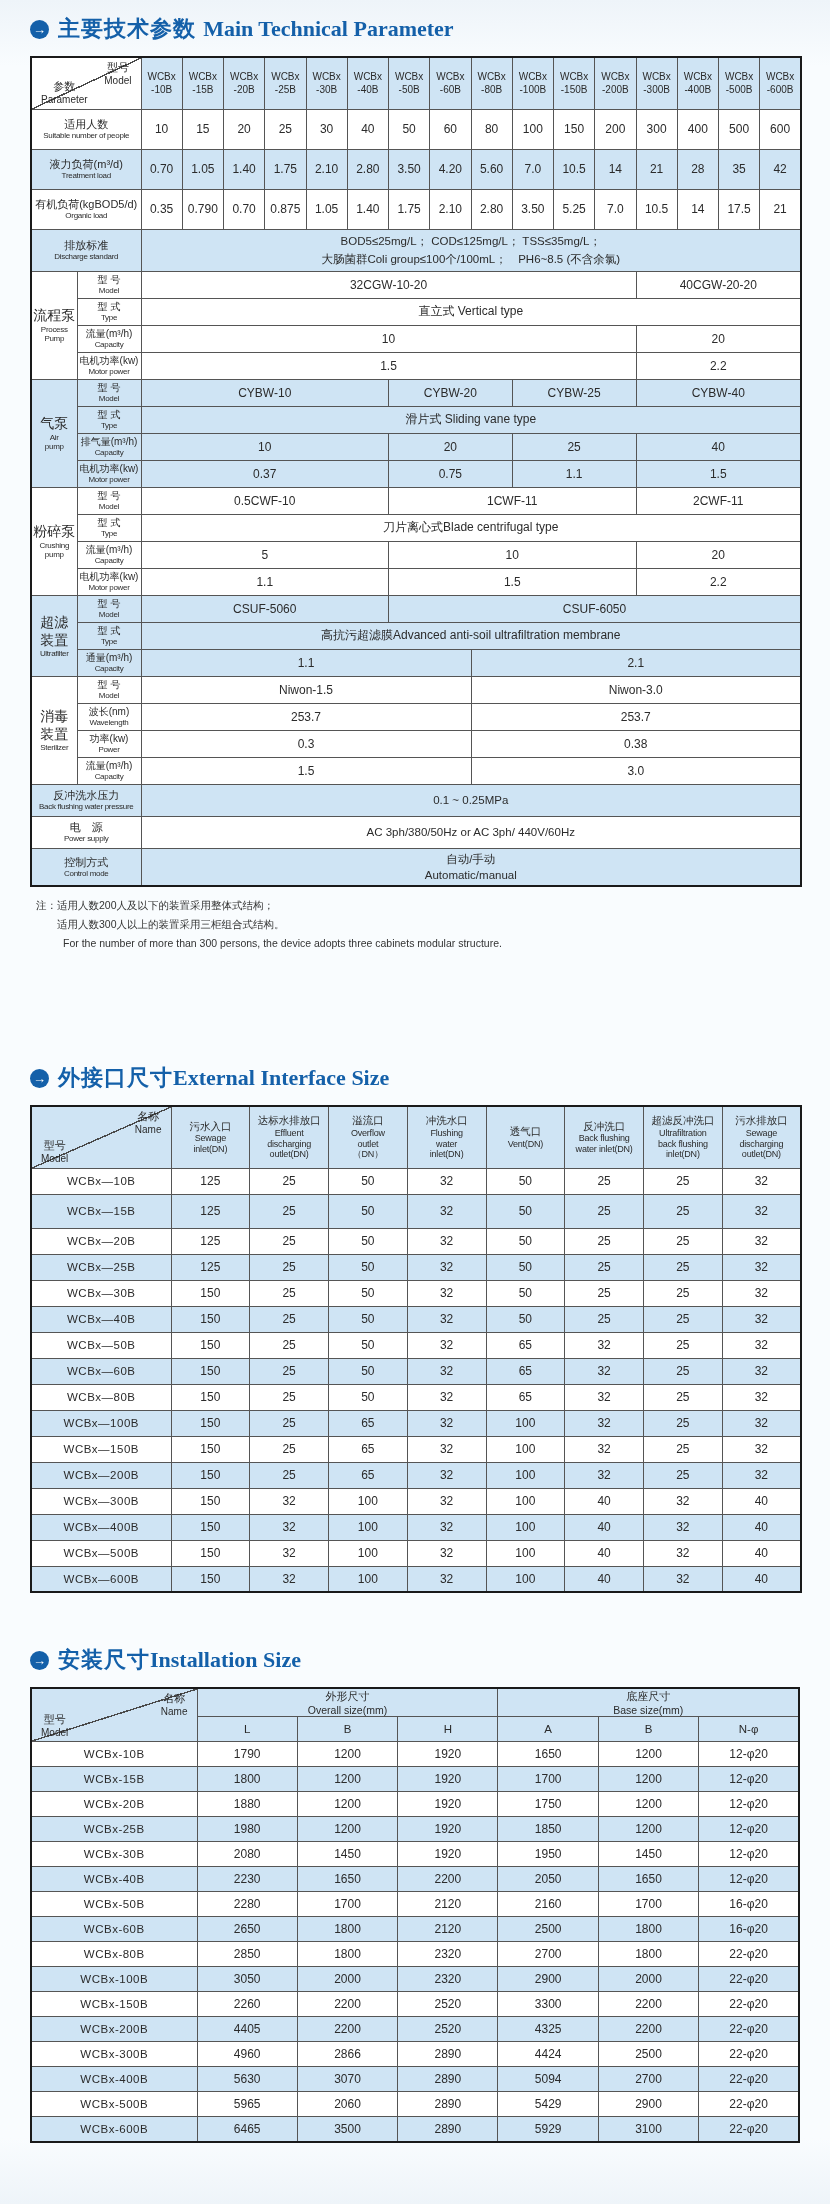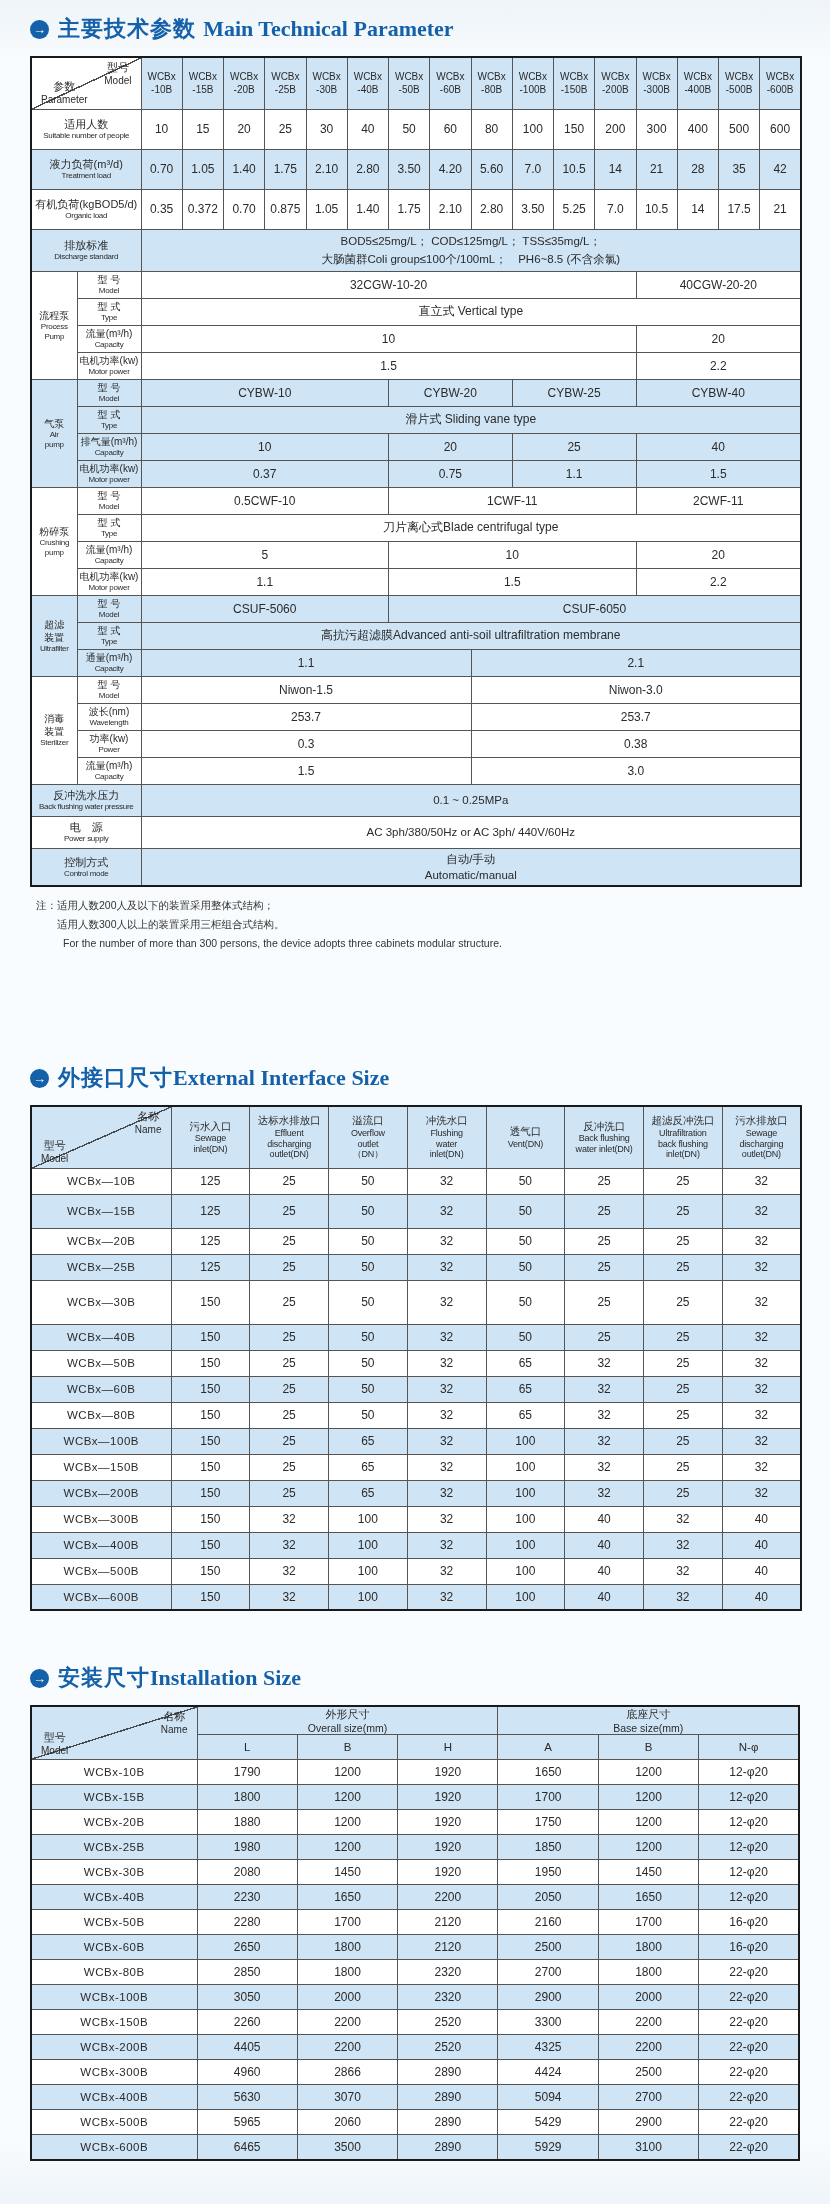--- a/index.html
+++ b/index.html
@@ -28,21 +28,21 @@
 
   .mh{font-size:10px;line-height:1.3;}
   .val{font-size:12px;}
   .pre{white-space:pre-line;}
   .dis{font-size:11.5px;line-height:1.6;}
 
   .lzh{display:block;font-size:11px;line-height:1.3;}
   .len{display:block;font-size:8px;line-height:1.2;letter-spacing:-0.3px;white-space:nowrap;}
   .szh{display:block;font-size:10px;line-height:1.25;}
   .sen{display:block;font-size:8px;line-height:1.15;letter-spacing:-0.3px;}
-  .gzh{display:block;font-size:10px;line-height:1.3;white-space:pre-line;}
+  .gzh{display:block;font-size:14px;line-height:1.3;white-space:pre-line;}
   .gen{display:block;font-size:8px;line-height:1.2;white-space:pre-line;letter-spacing:-0.3px;}
 
   
   .diag{position:relative;
     background-image:linear-gradient(to bottom right,
       transparent calc(50% - 0.7px),#4a4a4a calc(50% - 0.7px),
       #4a4a4a calc(50% + 0.7px),transparent calc(50% + 0.7px));}
   .cr-tr{position:absolute;top:3px;right:9px;text-align:center;}
   .cr-bl{position:absolute;bottom:3px;left:9px;text-align:center;}
   .czh{display:block;font-size:11px;line-height:1.25;}
@@ -172,21 +172,21 @@
             <td class="val shade">28</td>
             <td class="val shade">35</td>
             <td class="val shade">42</td>
           </tr>
           <tr style="height:40px">
             <td colspan="2" class="lbl">
               <span class="lzh">有机负荷(kgBOD5/d)</span>
               <span class="len">Organic load</span>
             </td>
             <td class="val">0.35</td>
-            <td class="val">0.372</td>
+            <td class="val">0.790</td>
             <td class="val">0.70</td>
             <td class="val">0.875</td>
             <td class="val">1.05</td>
             <td class="val">1.40</td>
             <td class="val">1.75</td>
             <td class="val">2.10</td>
             <td class="val">2.80</td>
             <td class="val">3.50</td>
             <td class="val">5.25</td>
             <td class="val">7.0</td>
@@ -529,21 +529,21 @@
             <td class="mcell shade">WCBx—25B</td>
             <td class="val shade">125</td>
             <td class="val shade">25</td>
             <td class="val shade">50</td>
             <td class="val shade">32</td>
             <td class="val shade">50</td>
             <td class="val shade">25</td>
             <td class="val shade">25</td>
             <td class="val shade">32</td>
           </tr>
-          <tr style="height:44px">
+          <tr style="height:26px">
             <td class="mcell">WCBx—30B</td>
             <td class="val">150</td>
             <td class="val">25</td>
             <td class="val">50</td>
             <td class="val">32</td>
             <td class="val">50</td>
             <td class="val">25</td>
             <td class="val">25</td>
             <td class="val">32</td>
           </tr>

